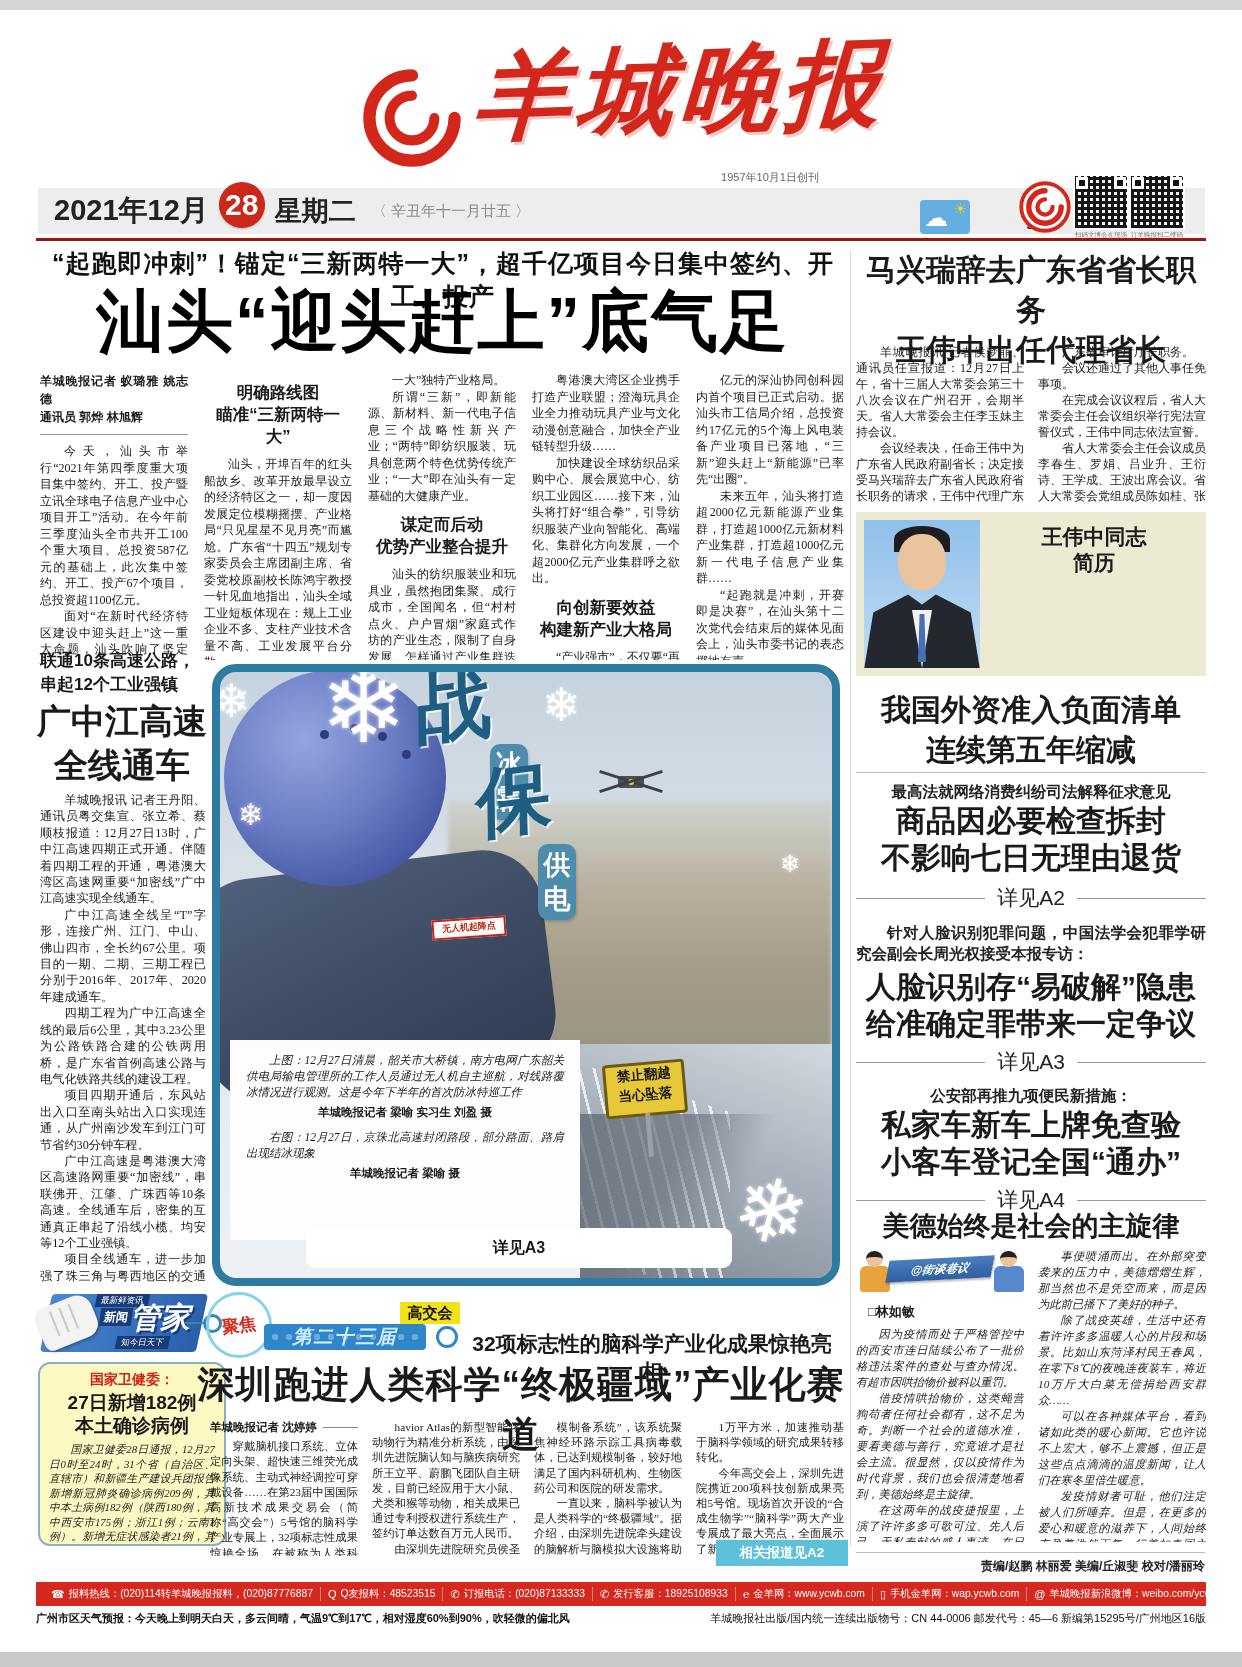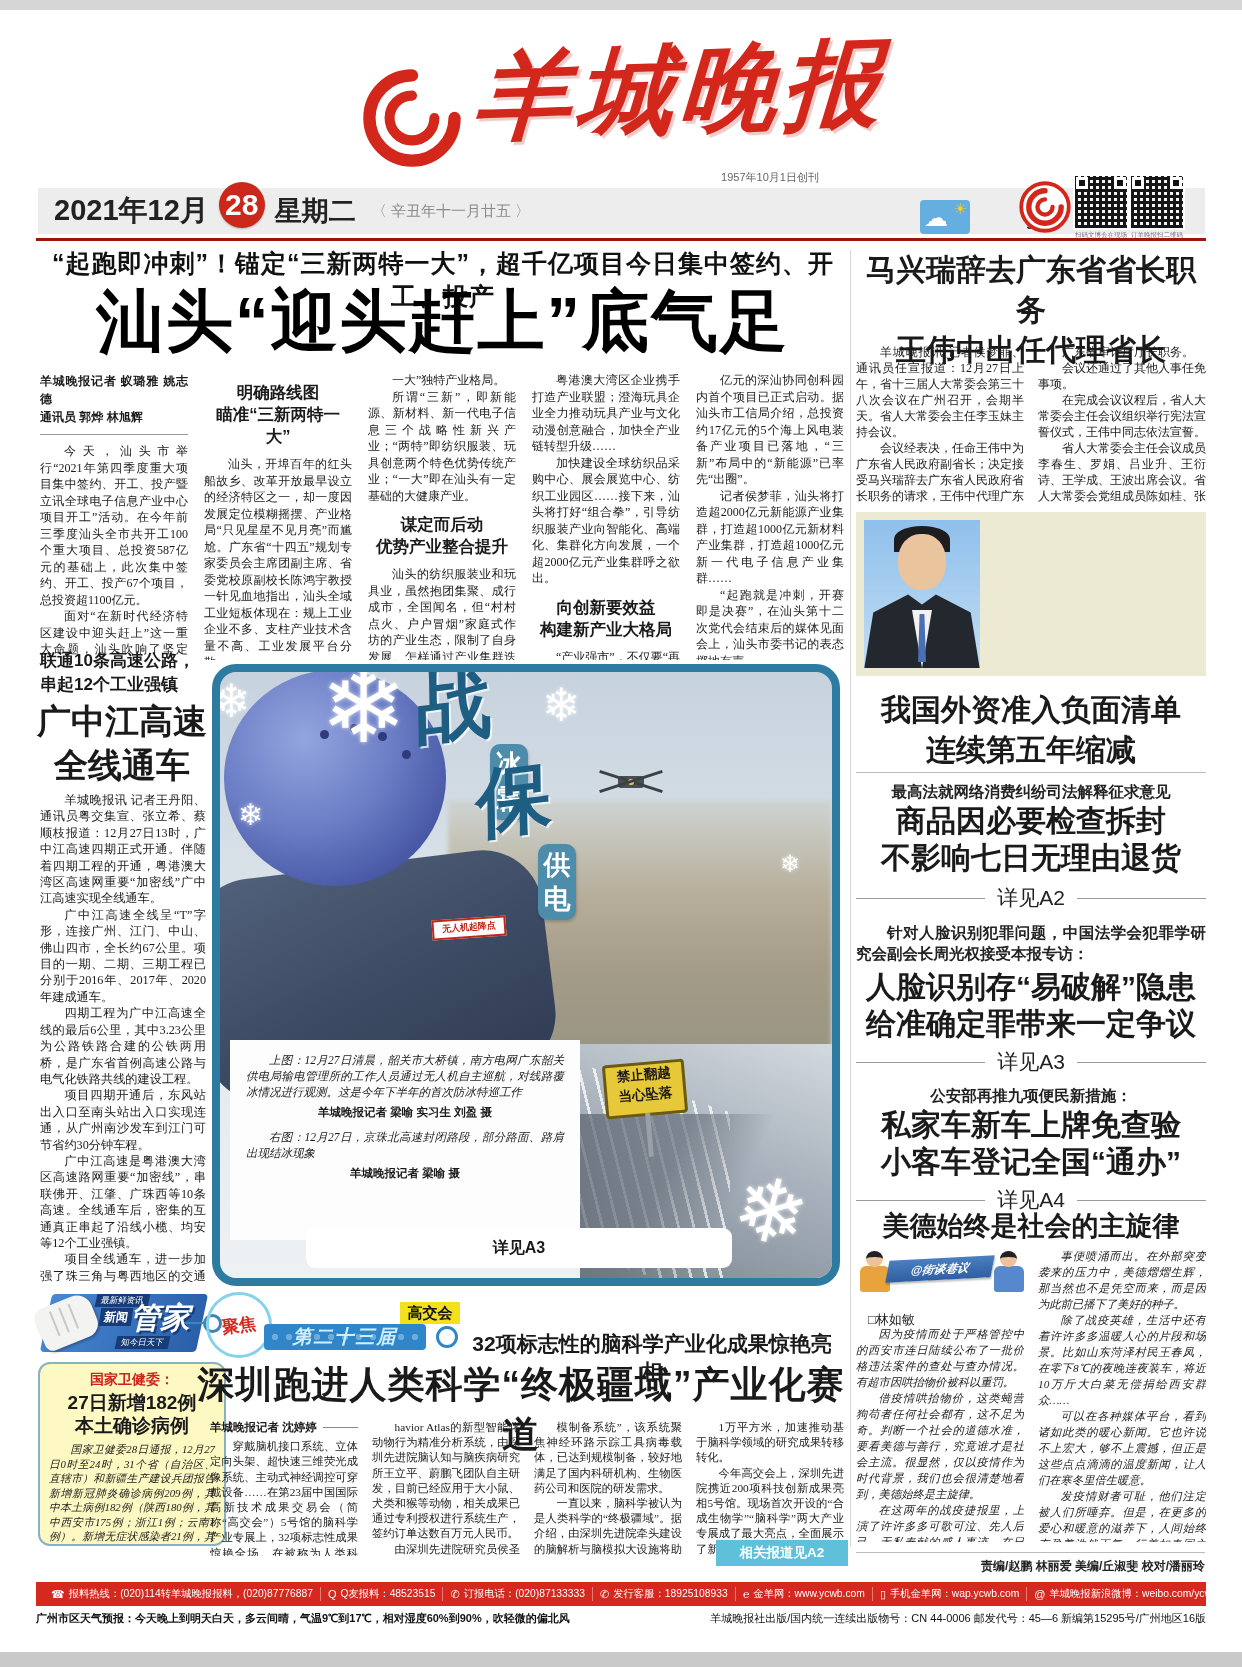--- a/index.html
+++ b/index.html
@@ -125,21 +125,21 @@
   .see-txt{font-size:21px;color:#222;}
   .virtue-h{top:1210px;font-size:27px;line-height:32px;}
   .street{left:858px;top:1242px;width:172px;height:54px;}
   .street .fig{position:absolute;width:30px;height:26px;border-radius:6px 6px 3px 3px;bottom:4px;}
   .street .fig::before{content:"";position:absolute;left:6px;top:-15px;width:17px;height:16px;border-radius:50%;background:#eec39c;border-top:6px solid #222;box-sizing:border-box;}
   .street .f1{left:2px;background:#e8a33d;}
   .street .f2{right:6px;background:#5588cc;}
   .street .ribbon{position:absolute;left:30px;top:16px;width:104px;height:22px;transform:skewX(-14deg) rotate(-3deg);
      background:linear-gradient(180deg,#4a7fc0,#2f5fa0);color:#fff;font-size:11.5px;font-weight:700;font-style:italic;
      text-align:center;line-height:22px;box-shadow:1px 2px 2px rgba(0,0,0,.25);}
-  .author{left:868px;top:1303px;font-size:13px;font-weight:400;margin-top:8px;}
+  .author{left:868px;top:1303px;font-size:13px;font-weight:700;}
   .virtue-col{position:absolute;width:168px;overflow:hidden;font-size:11.3px;line-height:16px;}
   
   .focus-ring{left:206px;top:1292px;width:60px;height:60px;border:3px solid #86d2ea;border-radius:50%;
      display:flex;align-items:center;justify-content:center;}
   .focus-ring span{color:#d3271c;font-weight:800;font-size:17px;transform:rotate(-8deg);}
   .session-bar{left:264px;top:1324px;width:162px;height:26px;background:#2f86c8;border-radius:4px;color:#cfeeff;
      font-size:19px;font-weight:900;font-style:italic;letter-spacing:2px;text-align:center;line-height:26px;
      background-image:radial-gradient(circle,rgba(255,255,255,.3) 3px,transparent 3.5px),linear-gradient(#2f86c8,#2f86c8);background-size:14px 14px,100% 100%;background-position:60px 6px,0 0;background-repeat:repeat-x,no-repeat;}
   .fair-tag{left:400px;top:1302px;width:60px;height:22px;background:#f3e11c;color:#111;font-weight:900;font-size:15px;text-align:center;line-height:22px;}
   .fair-ring{left:436px;top:1326px;width:16px;height:16px;border:3px solid #2f86c8;border-radius:50%;background:#fff;}
@@ -253,22 +253,22 @@
     <div class="colsub">
       <div>向创新要效益</div>
       <div>构建新产业大格局</div>
     </div>
     <div>
         <p class="para">“产业强市”，不仅要“再造”传统优势产业，还需以更长远的眼光、更宏大的格局，瞄准新兴产业，向创新要效益。</p>
       </div>
   </div>
   <div class="lead-col">
     <div>
-        <p class="para">亿元的深汕协同创科园内首个项目已正式启动。据汕头市工信局介绍，总投资约17亿元的5个海上风电装备产业项目已落地，“三新”布局中的“新能源”已率先“出圈”。</p>
-        <p class="para">记者侯梦菲，汕头将打造超2000亿元新能源产业集群，打造超1000亿元新材料产业集群，打造超1000亿元新一代电子信息产业集群……</p>
+        <p class="para">亿元的深汕协同创科园内首个项目已正式启动。据汕头市工信局介绍，总投资约17亿元的5个海上风电装备产业项目已落地，“三新”迎头赶上“新能源”已率先“出圈”。</p>
+        <p class="para">未来五年，汕头将打造超2000亿元新能源产业集群，打造超1000亿元新材料产业集群，打造超1000亿元新一代电子信息产业集群……</p>
         <p class="para">“起跑就是冲刺，开赛即是决赛”，在汕头第十二次党代会结束后的媒体见面会上，汕头市委书记的表态掷地有声。</p>
       </div>
   </div>
 </div>
 
 <div class="abs photo-frame">
   <div class="hill"></div>
   <div class="shoulder"></div>
   <div class="helmet">
     <i style="left:96px;top:60px;"></i>
@@ -365,20 +365,24 @@
 
 <div class="abs resume">
   <div class="portrait">
     <div class="hair"></div>
       <div class="head"></div>
       <div class="suit"></div>
       <div class="shirt"></div>
       <div class="tie"></div>
   </div>
   <div class="resume-right">
+    <div class="resume-title">
+      <div>王伟中同志</div>
+      <div>简历</div>
+    </div>
   </div>
 </div>
 
 <div class="abs rh fdi-h">
   <div>我国外资准入负面清单</div>
   <div>连续第五年缩减</div>
 </div>
 <div class="abs r-rule"></div>
 
 <div class="abs sm-kicker center" style="top:782px;">最高法就网络消费纠纷司法解释征求意见</div>

